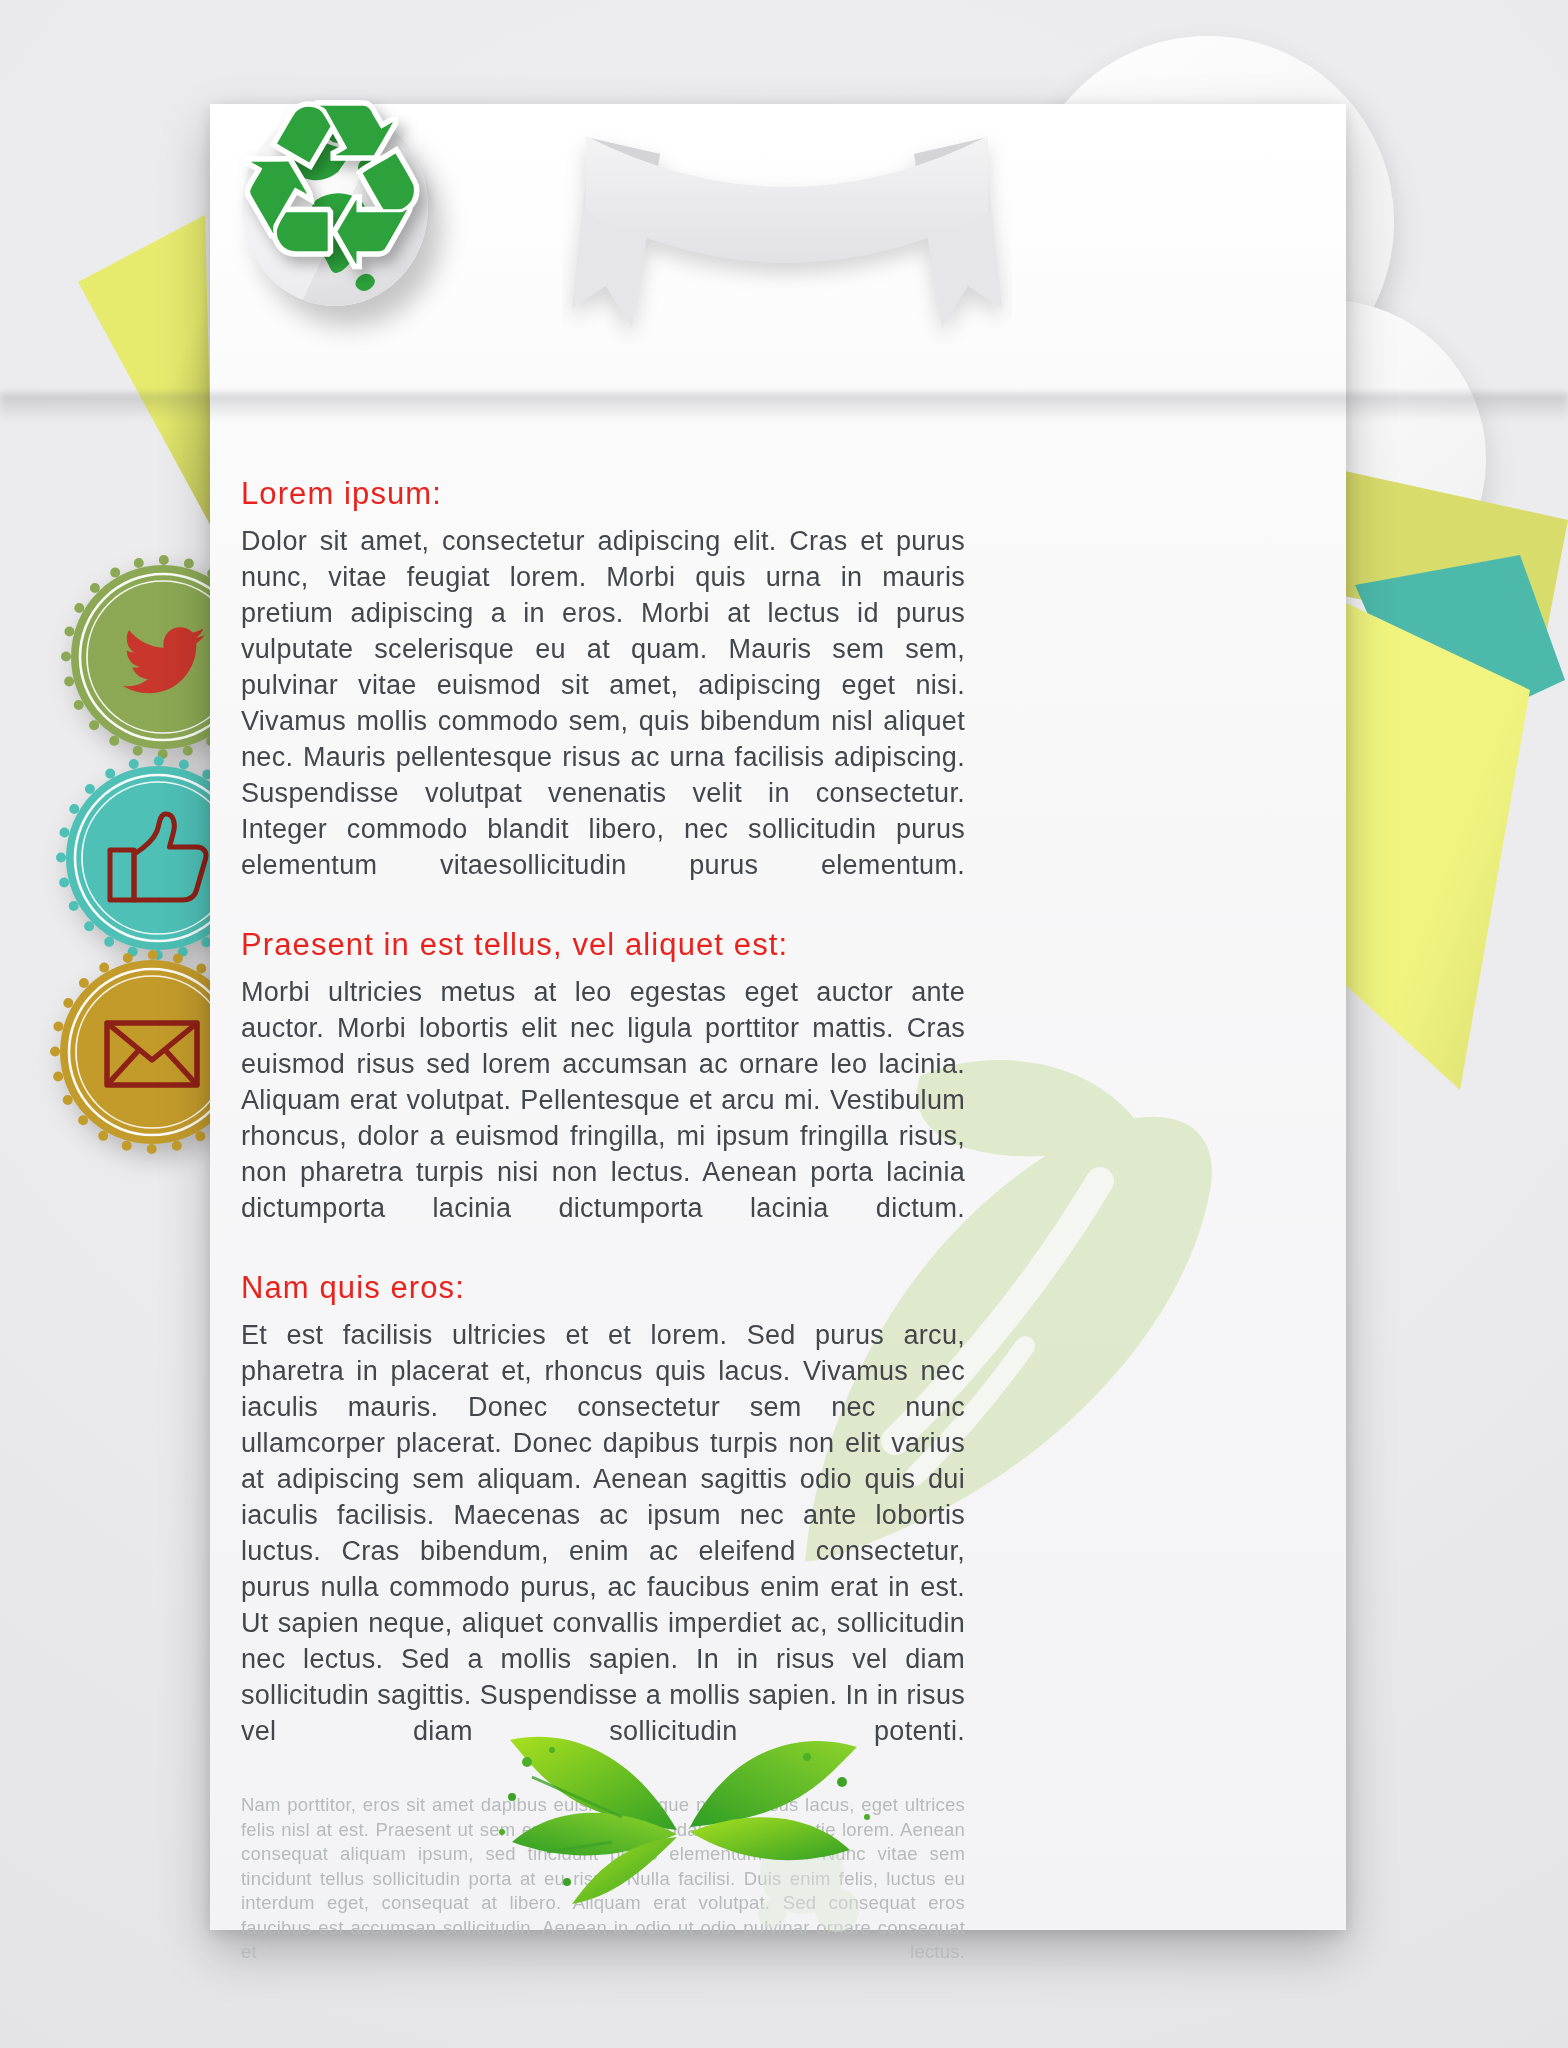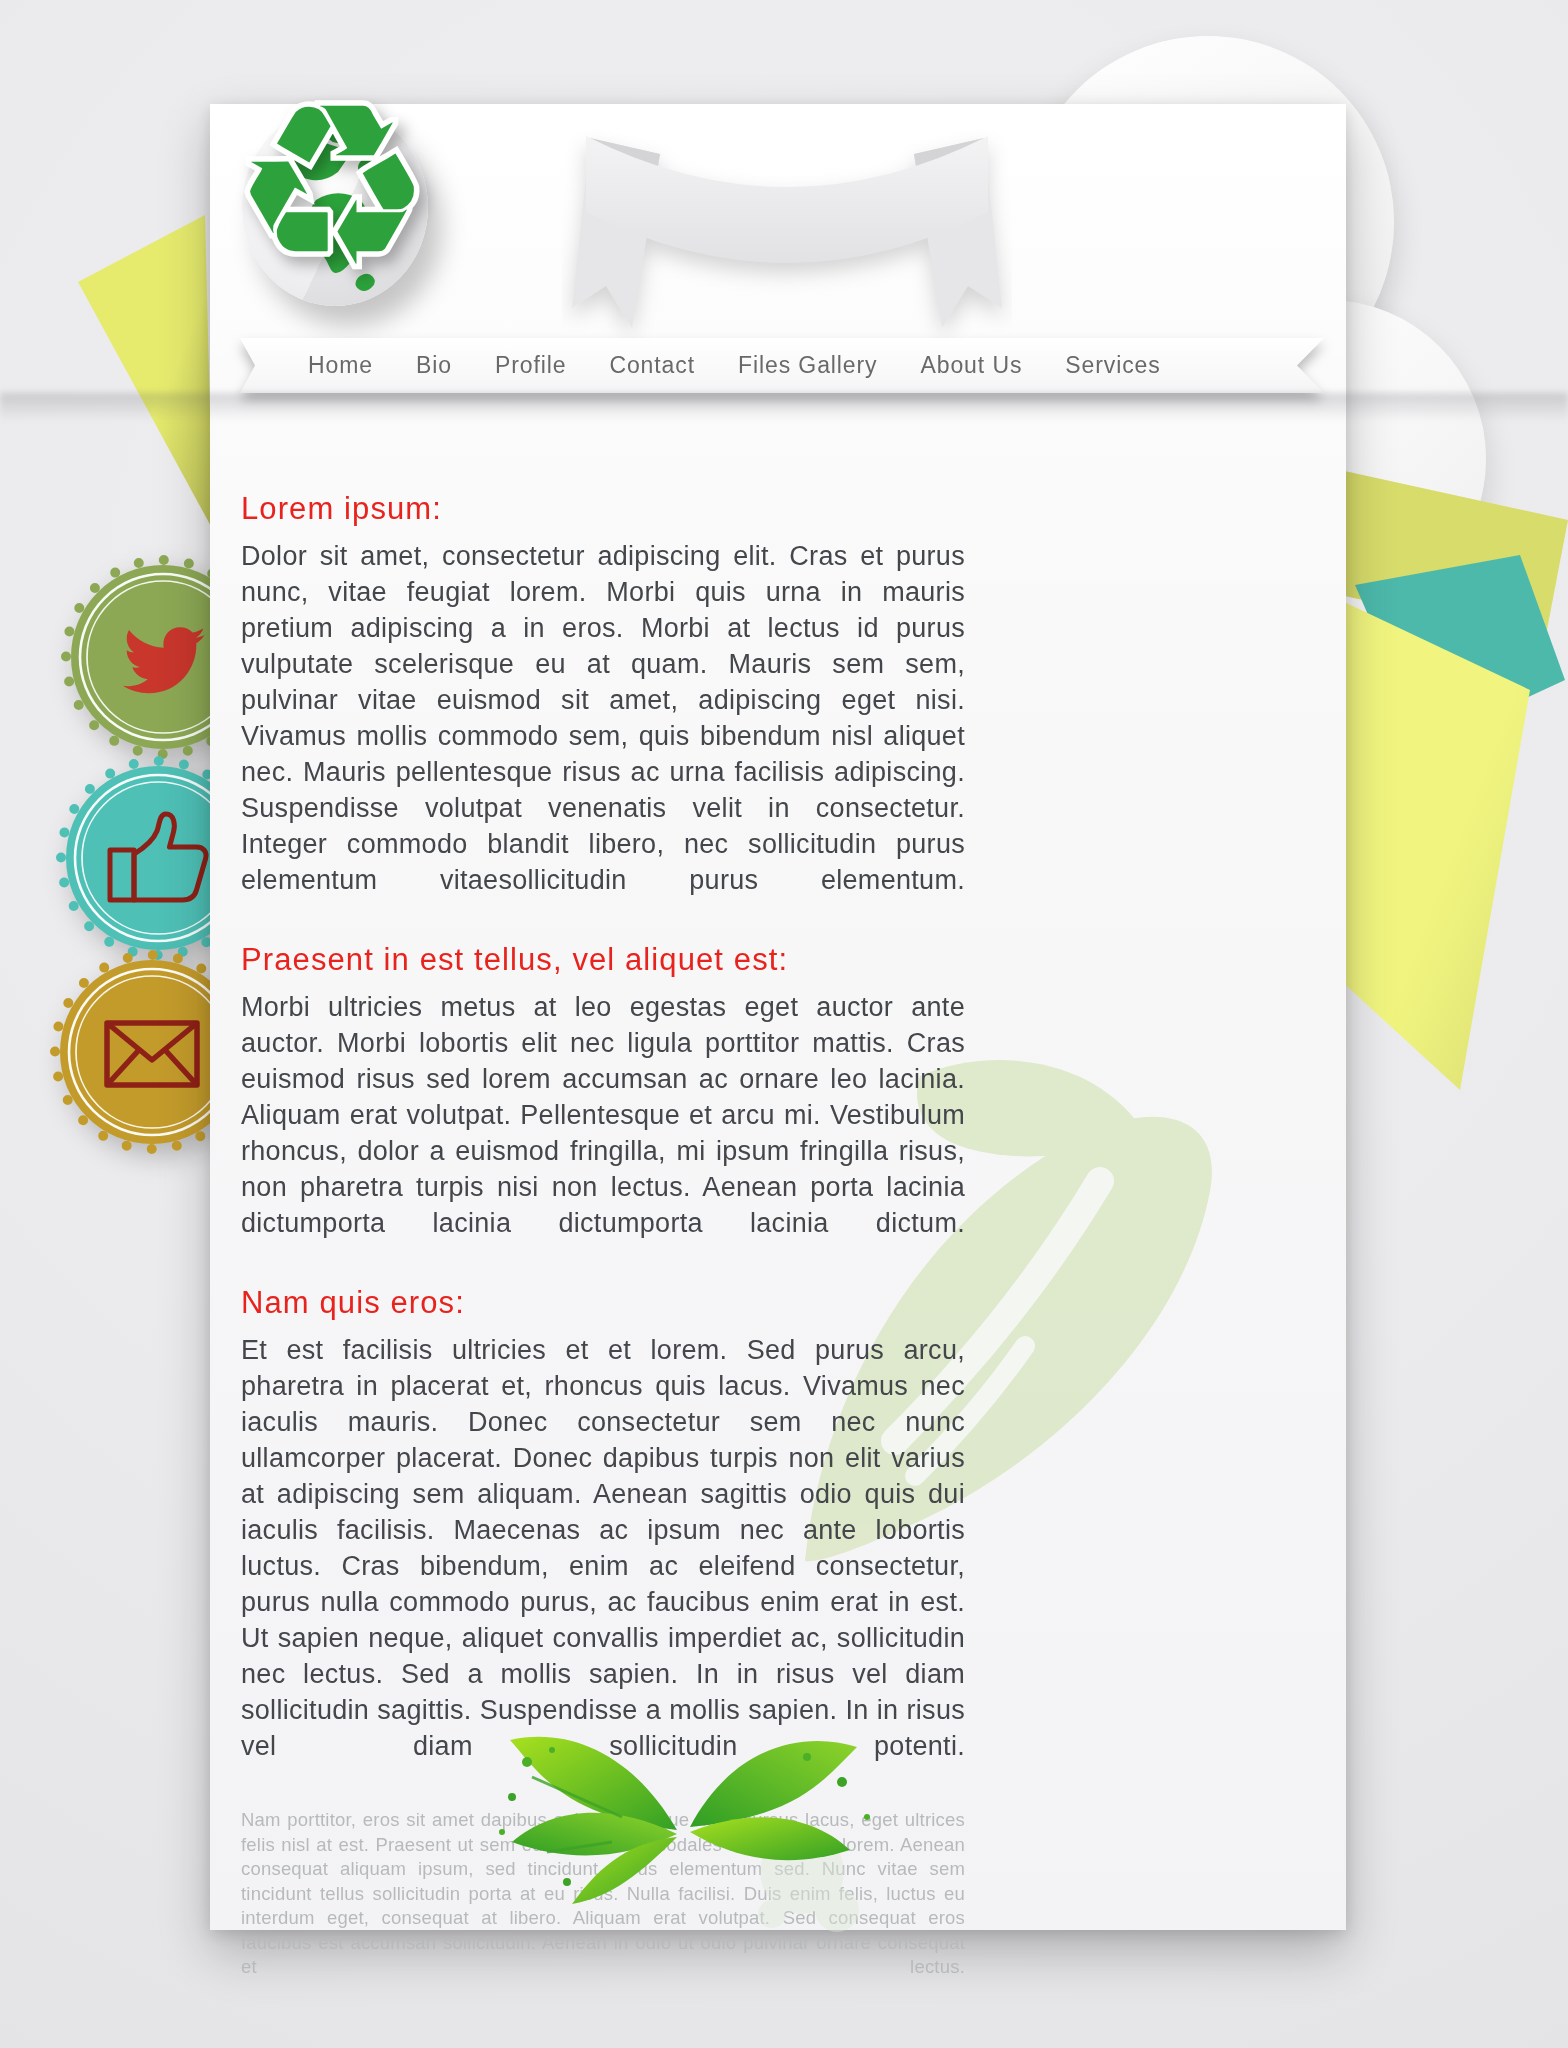--- a/index.html
+++ b/index.html
@@ -45,21 +45,21 @@
 
   
   .nav{position:absolute;left:30px;top:234px;width:1084px;height:55px;z-index:5;
     filter:drop-shadow(0 7px 6px rgba(0,0,0,.26));}
   .nav-inner{width:100%;height:100%;display:flex;align-items:center;gap:43px;padding-left:68px;
     box-sizing:border-box;background:linear-gradient(180deg,#ffffff 0%,#f5f5f6 100%);
     clip-path:polygon(0 0,100% 0,calc(100% - 27px) 50%,100% 100%,0 100%,15px 50%);}
   .nav a{color:#696969;font-size:23px;font-weight:300;letter-spacing:.9px;text-decoration:none;white-space:nowrap;}
 
   
-  .content{position:absolute;left:31px;top:387px;width:724px;z-index:4;}
+  .content{position:absolute;left:31px;top:372px;width:724px;z-index:4;}
   .section h2{color:#e8231d;font-size:31px;font-weight:300;letter-spacing:1.1px;margin:0 0 11px 0;}
   .section p{color:#43464a;font-size:27px;line-height:36px;font-weight:300;letter-spacing:.3px;
     text-align:justify;text-align-last:justify;margin:0 0 44px 0;}
   .footer-note{color:#b7babb;font-size:18.5px;line-height:24.5px;font-weight:300;letter-spacing:.2px;
     text-align:justify;text-align-last:justify;margin:16px 0 0 0;}
 
   
   .leaf-bg{position:absolute;left:460px;top:912px;z-index:3;}
   .bottom-art{position:absolute;left:262px;top:1618px;z-index:4;}
 
@@ -176,31 +176,20 @@
         <path d="M24,34 Q225,136 426,34 L426,110 Q225,212 24,110 Z" fill="url(#bgrad)"></path>
       </g>
       <defs>
           <linearGradient id="bgrad" x1="0" y1="0" x2="0" y2="1">
         <stop offset="0" stop-color="#f3f3f4"></stop>
             <stop offset="1" stop-color="#e2e2e5"></stop>
       </linearGradient>
         </defs>
     </svg>
 
-    <nav class="nav">
-      <div class="nav-inner">
-        <a href="#">Home</a>
-        <a href="#">Bio</a>
-        <a href="#">Profile</a>
-        <a href="#">Contact</a>
-        <a href="#">Files Gallery</a>
-        <a href="#">About Us</a>
-        <a href="#">Services</a>
-      </div>
-    </nav>
 
     <svg class="leaf-bg" width="580" height="570" viewBox="0 0 580 570">
       <g opacity="0.55">
         <path d="M250,60 C320,30 420,40 470,110 C430,140 350,150 290,130 C255,118 240,90 250,60 Z" fill="#cddfa9"></path>
         <path d="M135,545 C150,390 240,215 400,125 C480,82 555,95 540,175 C515,310 390,440 250,505 C200,528 150,548 135,545 Z" fill="#cddfa9"></path>
         <path d="M430,165 C370,265 300,350 225,425" stroke="#f4f7ee" stroke-width="28" fill="none" stroke-linecap="round"></path>
         <path d="M355,330 C320,380 285,420 245,460" stroke="#f4f7ee" stroke-width="20" fill="none" stroke-linecap="round"></path>
       </g>
     </svg>
 

